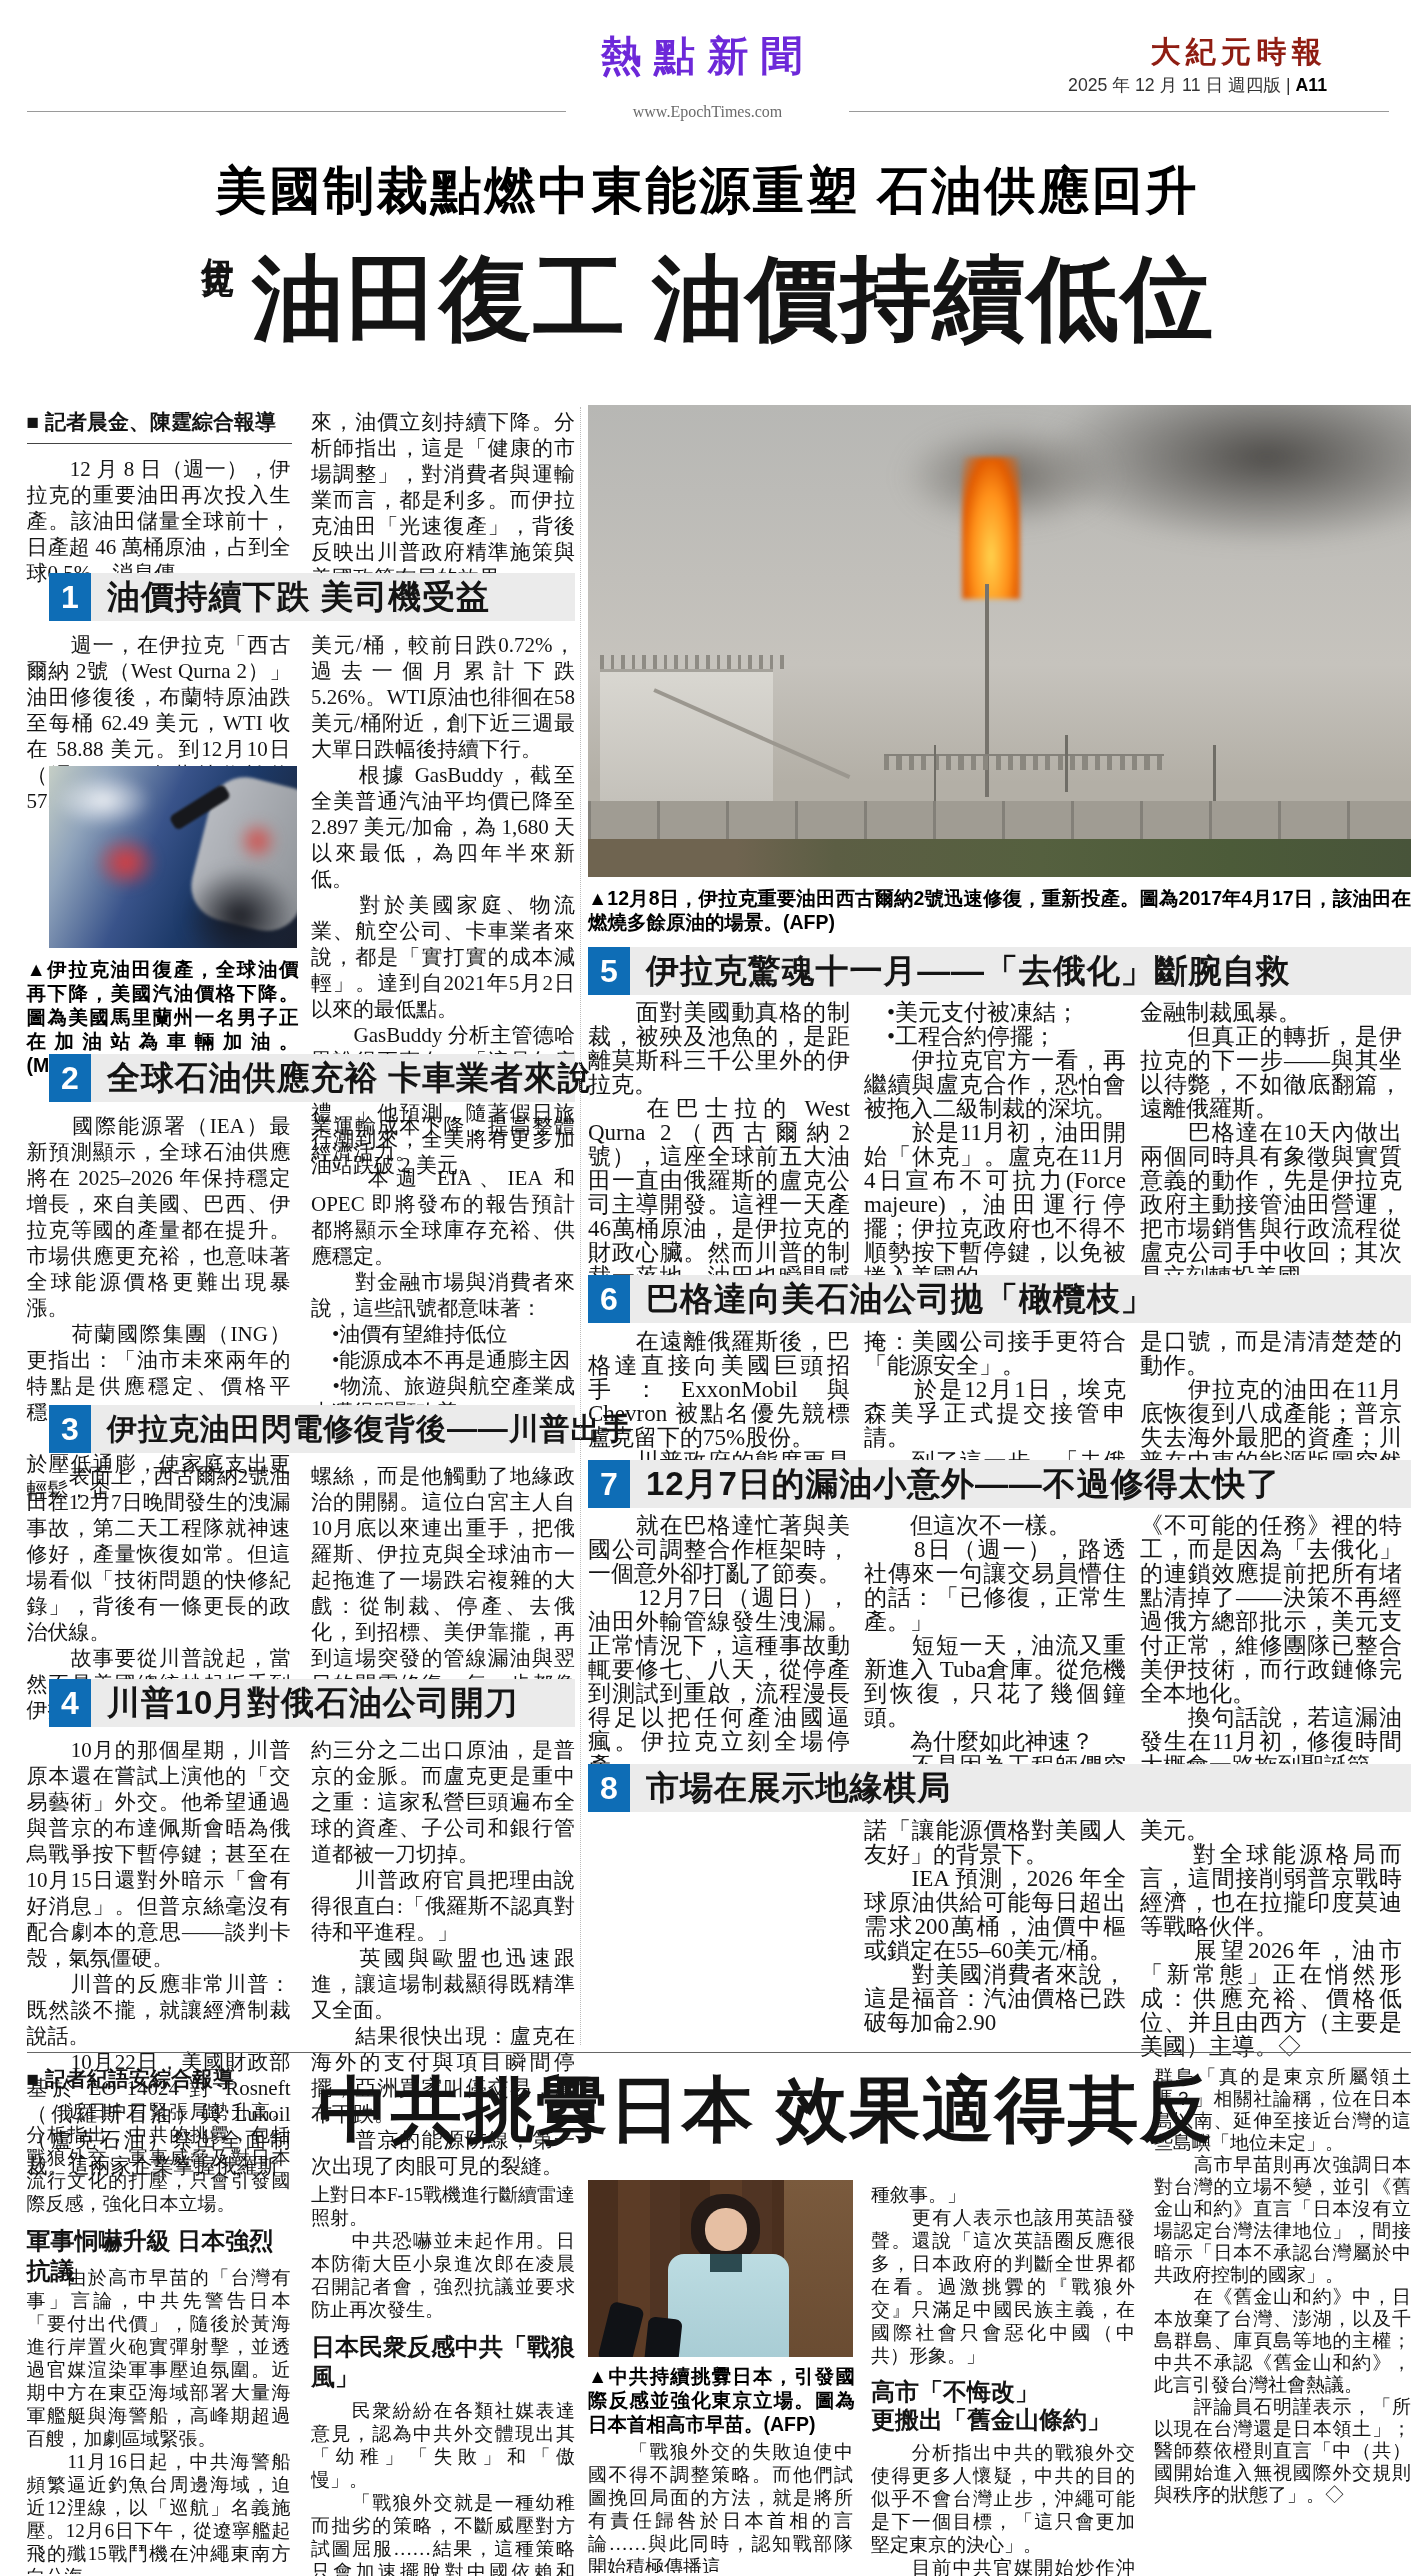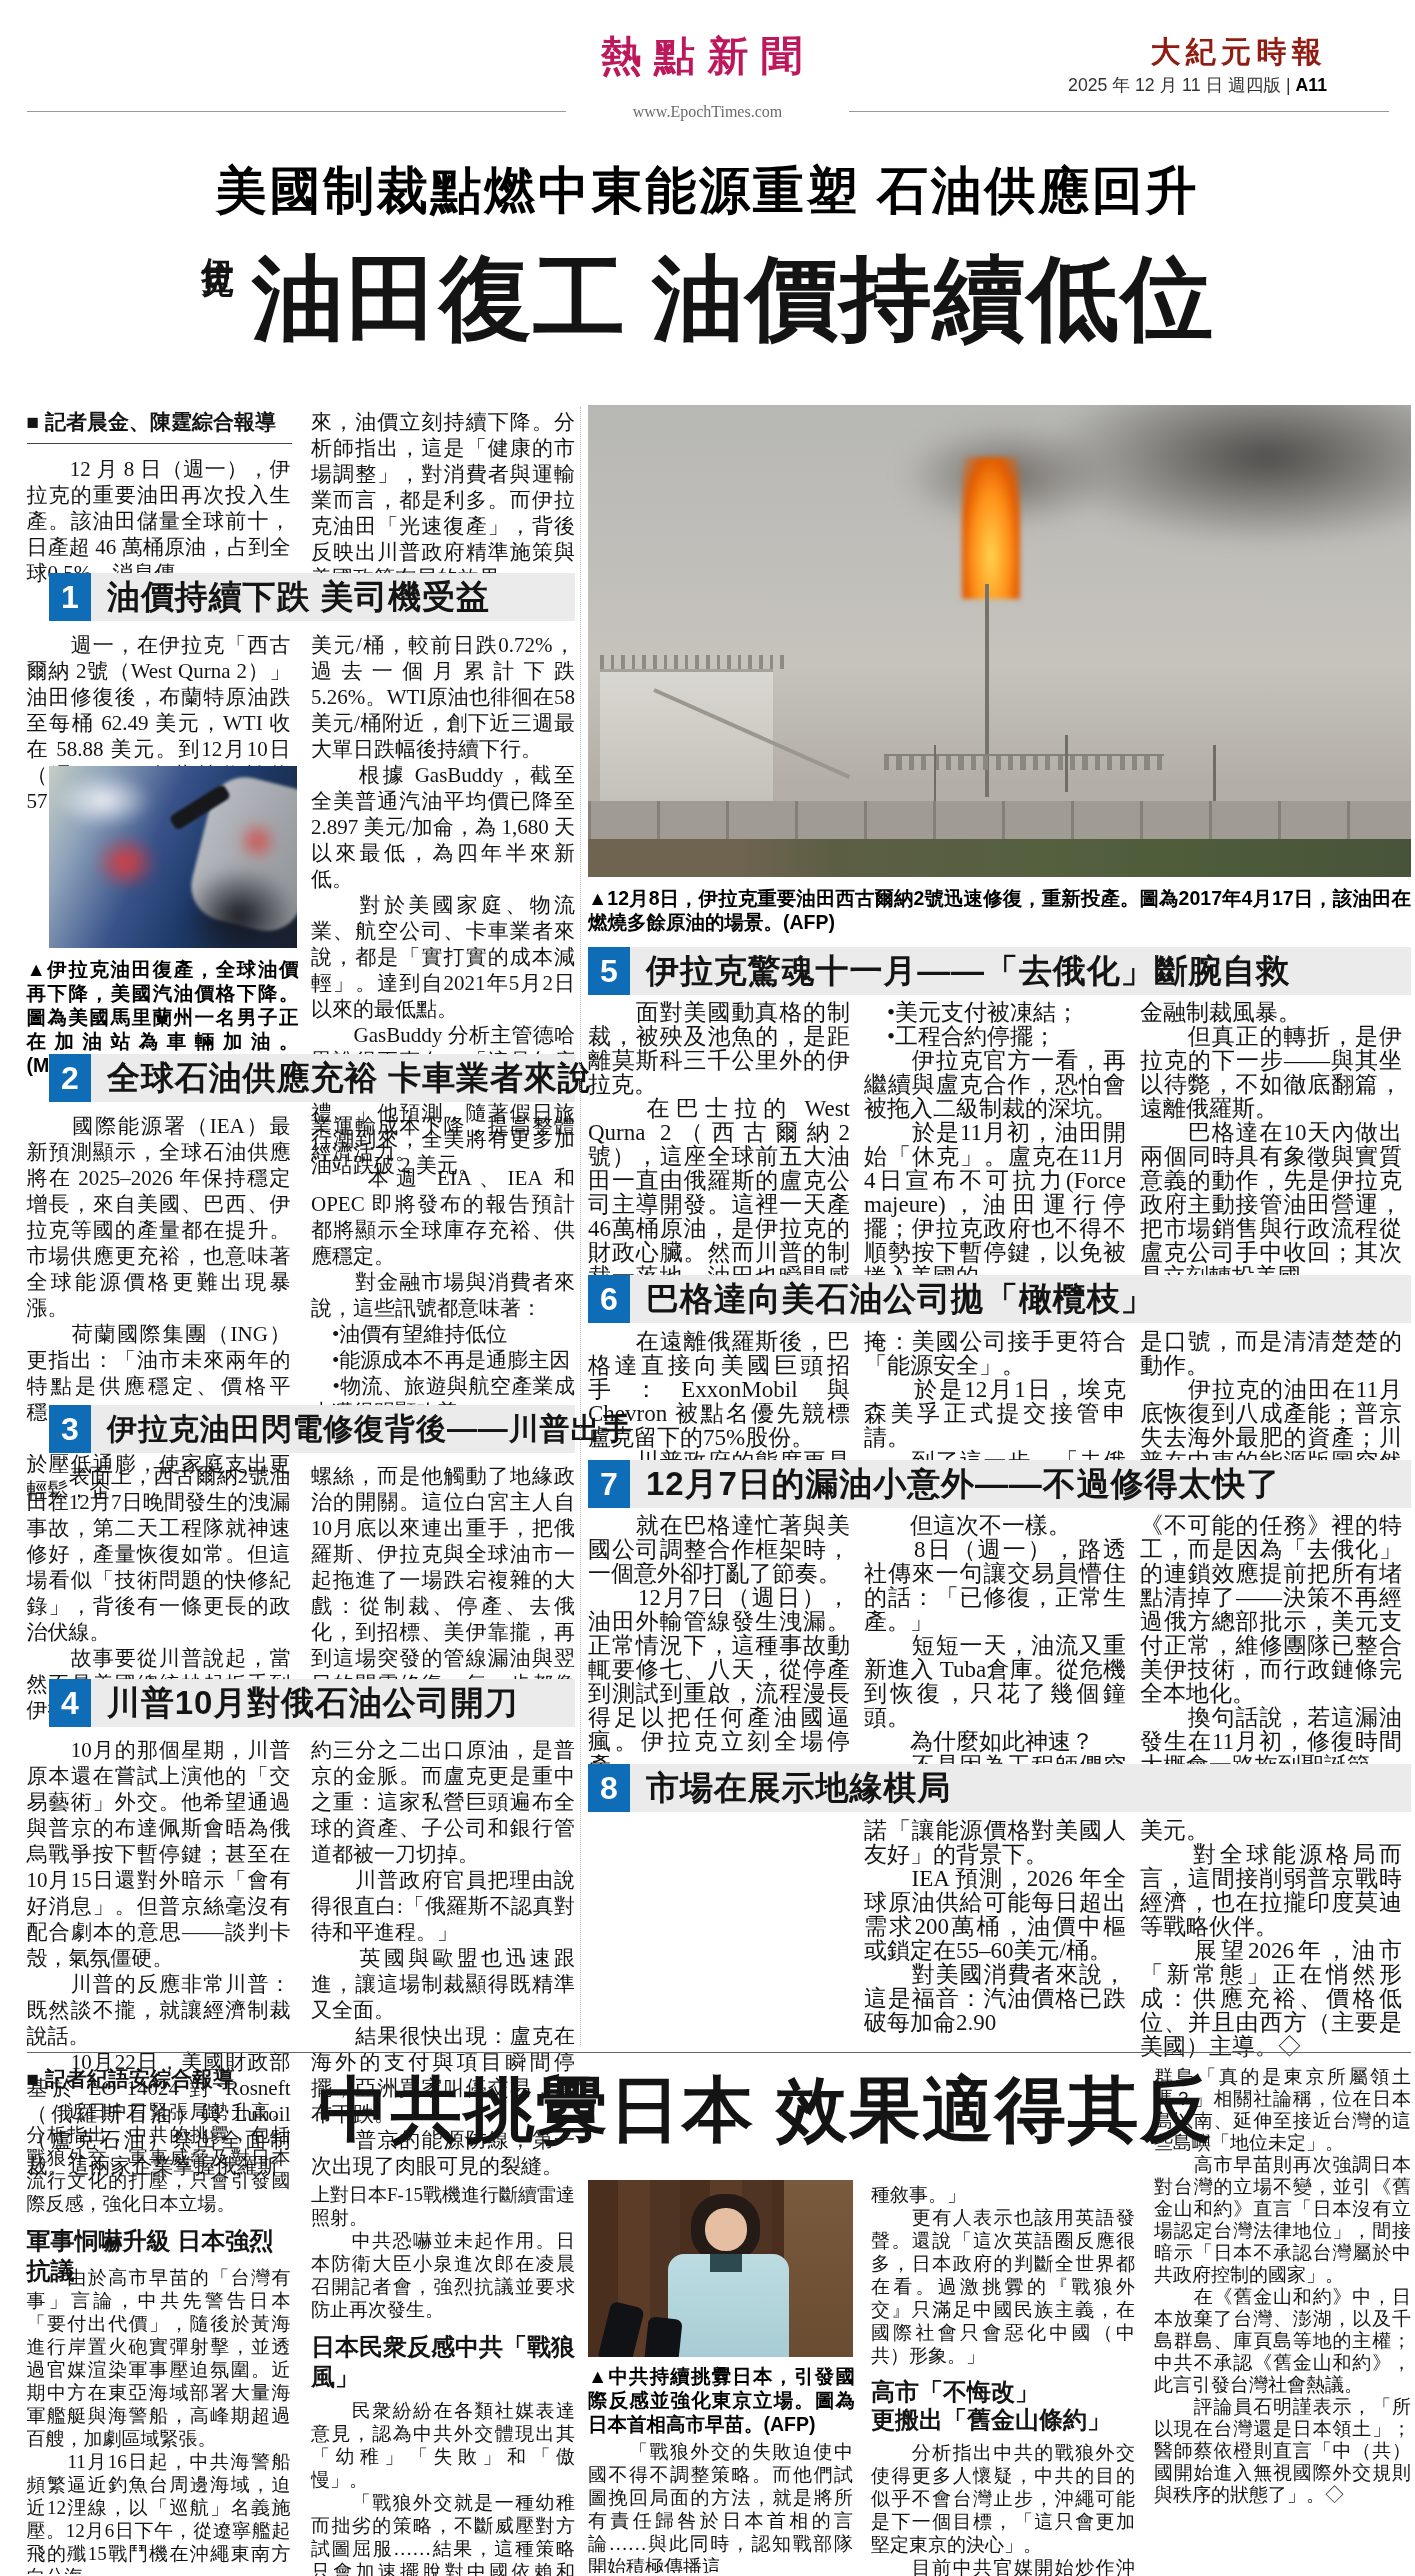--- a/index.html
+++ b/index.html
@@ -1,21 +1,21 @@
 <!DOCTYPE html>
 <html style="font-size:14px"><head>
 <meta charset="utf-8">
 <style>
   html,body{margin:0;padding:0;background:#888;}
   .page{position:relative;width:1415px;height:2576px;background:#ffffff;margin:0 auto;
         overflow:hidden;font-family:"Liberation Serif",serif;color:#141414;}
   .abs{position:absolute;}
   
   .sec-label{left:0;top:32px;width:1415px;text-align:center;font:700 41px/1.2 "Liberation Sans",sans-serif;
-             letter-spacing:12.4px;color:#be185d;}
+             letter-spacing:12.4px;color:#6d28d9;}
   .masthead{right:88px;top:35px;font:900 30px/1.1 "Liberation Serif",serif;color:#8f1d12;letter-spacing:5.3px;}
   .dateline{right:88px;top:74px;font:17.7px/1.3 "Liberation Sans",sans-serif;color:#333;}
   .dateline b{color:#000;font-weight:700;}
   .toprule{left:26.5px;top:111px;width:1362px;height:0;border-top:1.8px solid #9a9a9a;}
   .sitebox{left:566px;top:100px;width:283px;background:#fff;text-align:center;
            font:16px/23px "Liberation Serif",serif;color:#6b6b6b;}
   
   .kicker{left:0;top:159px;width:1415px;text-align:center;
           font:900 51px/1.25 "Liberation Sans",sans-serif;color:#000;letter-spacing:2.7px;}
   .mainhead{left:0;top:233px;width:1415px;display:flex;justify-content:center;align-items:center;gap:18px;}

